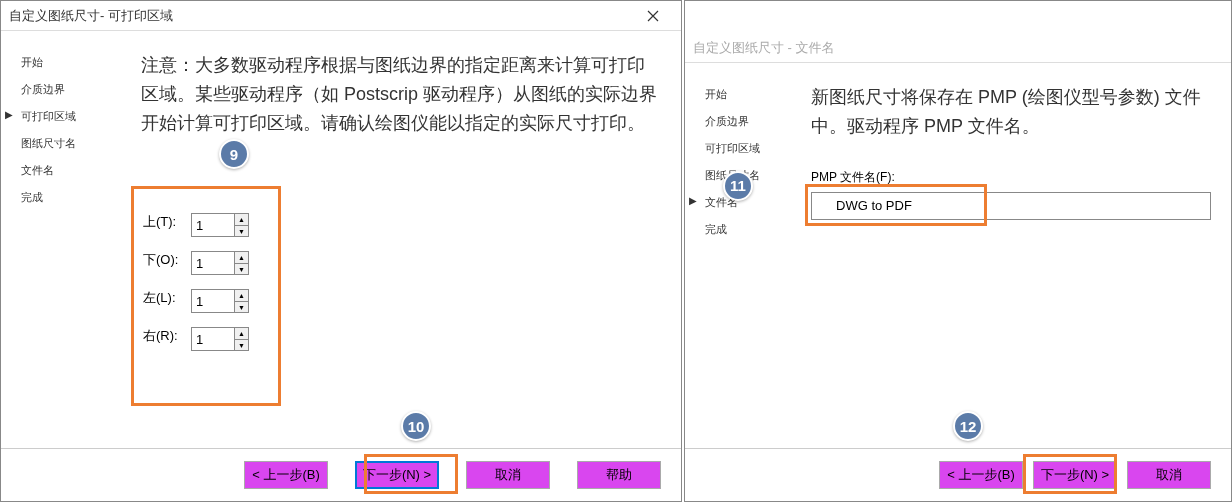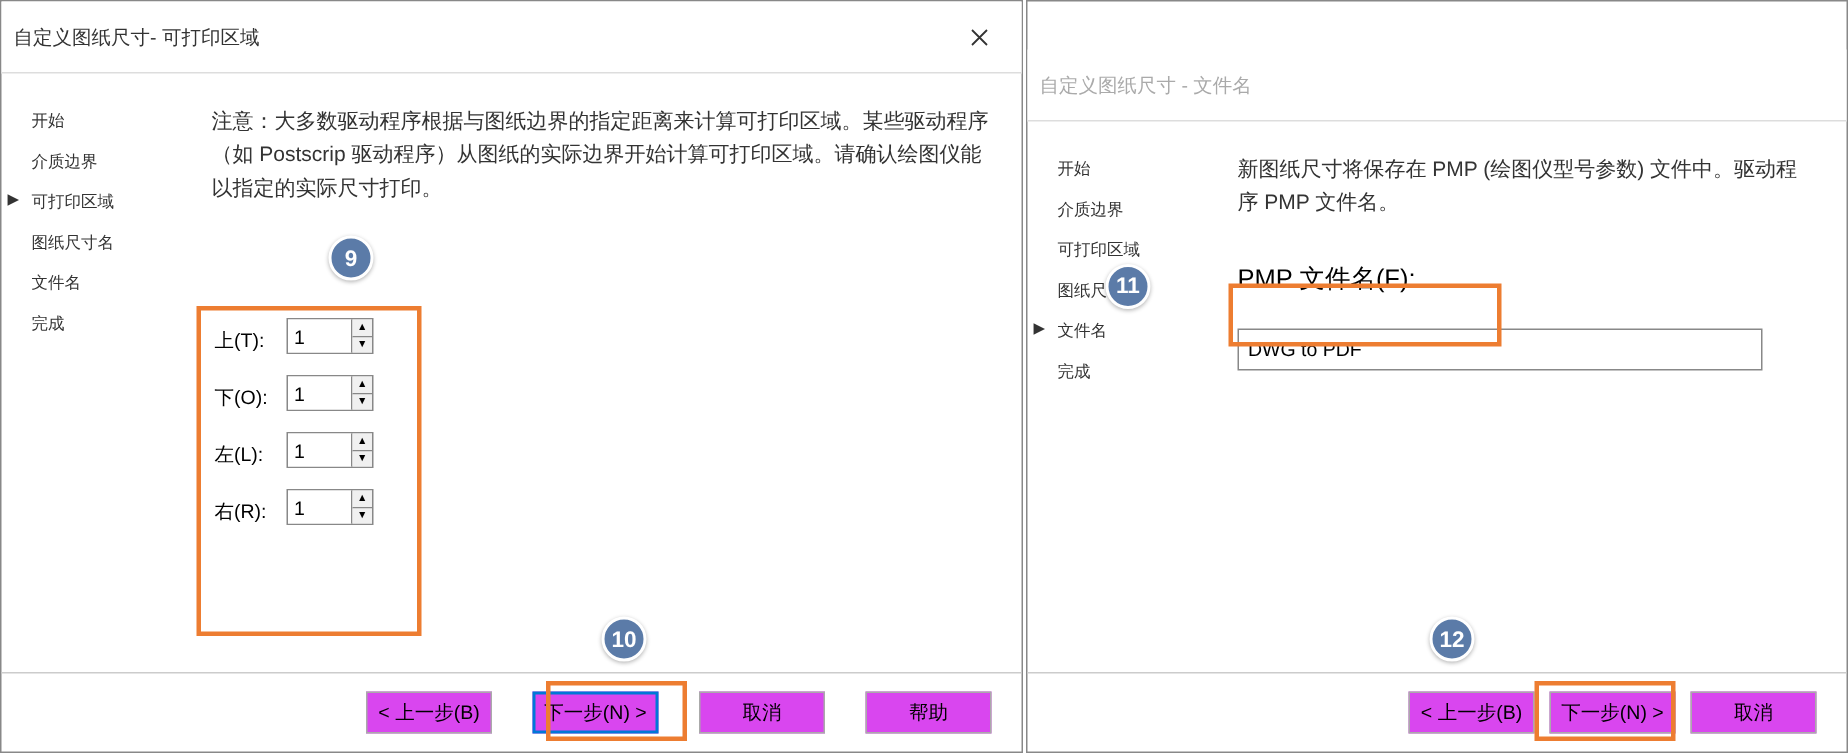--- a/index.html
+++ b/index.html
@@ -14,21 +14,21 @@
     .dialog {
       border: 1px solid #888;
       background: #fff;
       display: flex;
       flex-direction: column;
       position: relative;
     }
     .dialog-left { width: 682px; height: 502px; }
     .dialog-right { width: 548px; height: 502px; margin-left: 2px; }
     .titlebar {
-      height: 48px;
+      height: 30px;
       background: #fff;
       border-bottom: 1px solid #ddd;
       display: flex;
       align-items: center;
       padding: 0 8px;
       font-size: 13px;
       color: #333;
     }
     .dialog-right .titlebar { color: #aaa; margin-top: 32px; }
     .titlebar-spacer { flex: 1; }
@@ -66,37 +66,37 @@
       left: -16px;
       font-size: 10px;
       color: #333;
     }
     .main-area {
       flex: 1;
       padding-left: 20px;
       position: relative;
     }
     .description {
-      font-size: 14px;
+      font-size: 18px;
       line-height: 1.6;
       color: #333;
       margin-bottom: 28px;
     }
     .margins-box {
       border: 3px solid #ed7d31;
       width: 150px;
       height: 220px;
       position: absolute;
       left: 10px;
       top: 135px;
       pointer-events: none;
     }
     .margin-row {
       display: flex;
-      align-items: flex-end;
+      align-items: flex-start;
       margin-bottom: 14px;
       gap: 10px;
     }
     .margin-row label {
       width: 38px;
       text-align: left;
       font-size: 13px;
     }
     .spinner {
       display: flex;
@@ -164,26 +164,26 @@
       box-shadow: 0 1px 3px rgba(0,0,0,0.3);
       color: #fff;
       font-size: 15px;
       font-weight: bold;
       display: flex;
       align-items: center;
       justify-content: center;
       position: absolute;
       z-index: 10;
     }
-    .pmp-label { font-size: 17px; margin-bottom: 22px; display: block; }
+    .pmp-label { font-size: 12px; margin-bottom: 6px; display: block; }
     .pmp-input {
-      width: 350px;
+      width: 400px;
       height: 28px;
       border: 1px solid #888;
-      padding: 0 6px;
+      padding: 0 24px;
       font-size: 13px;
       font-family: inherit;
     }
     .pmp-highlight {
       position: absolute;
       border: 3px solid #ed7d31;
       pointer-events: none;
     }
   </style>
 </head>

